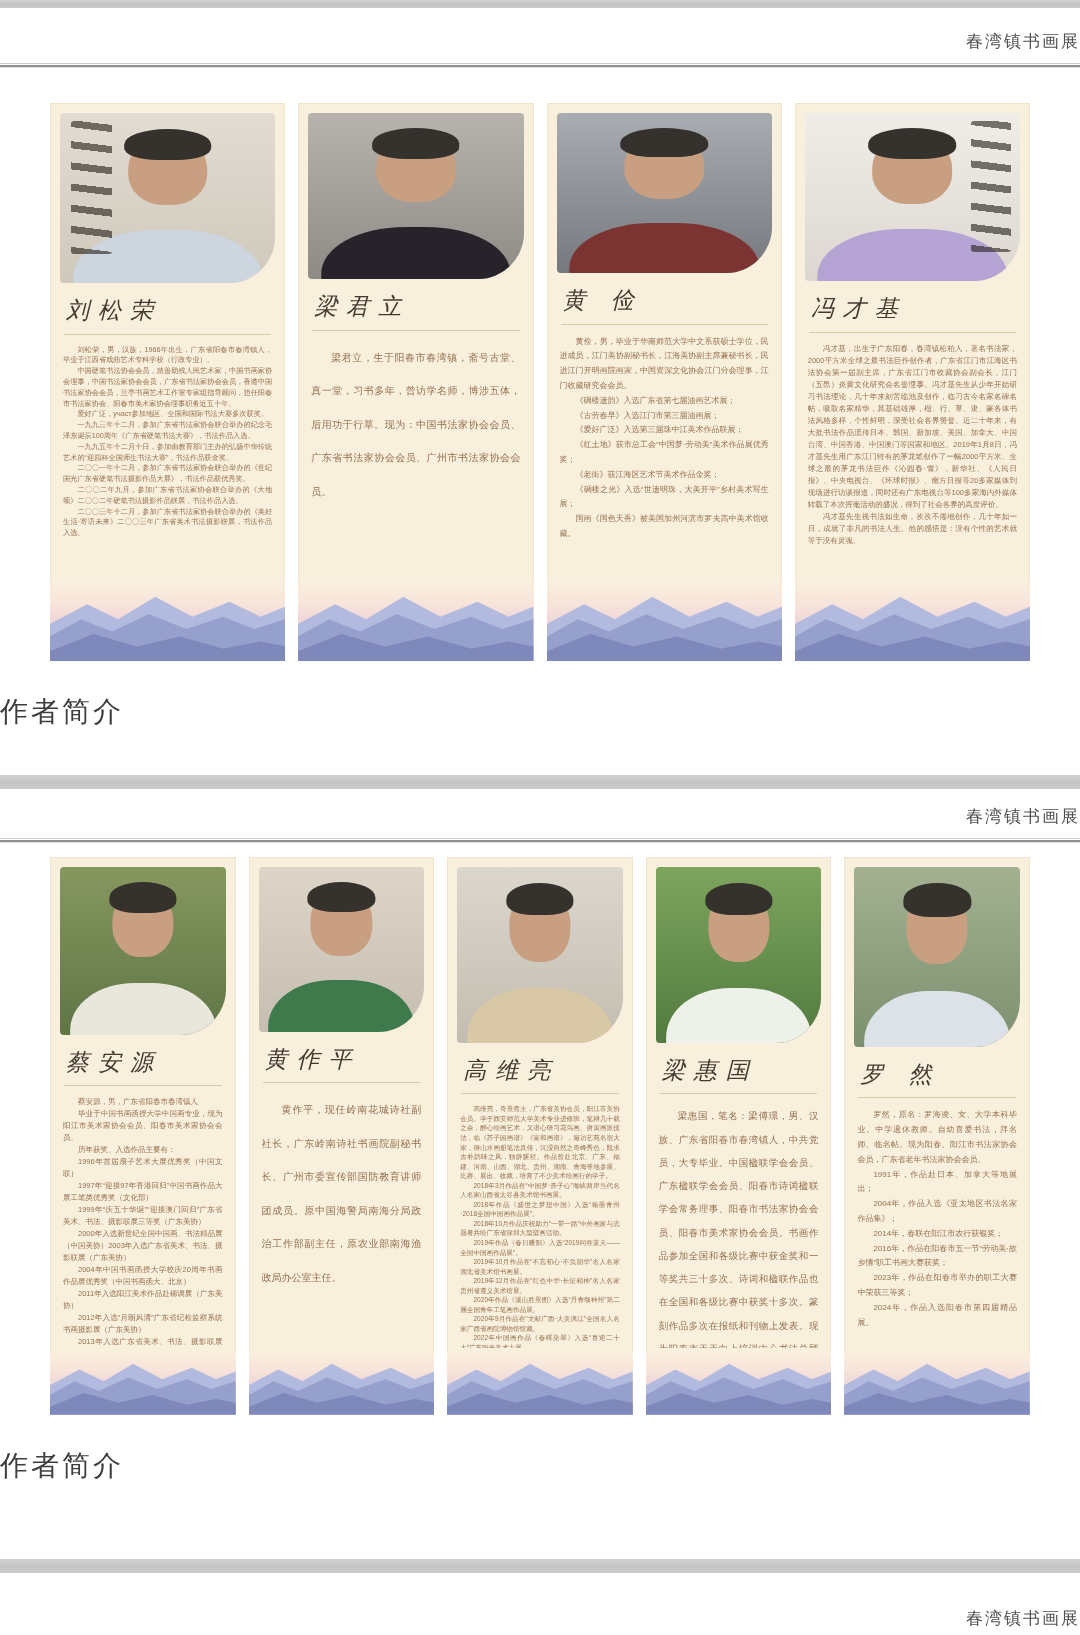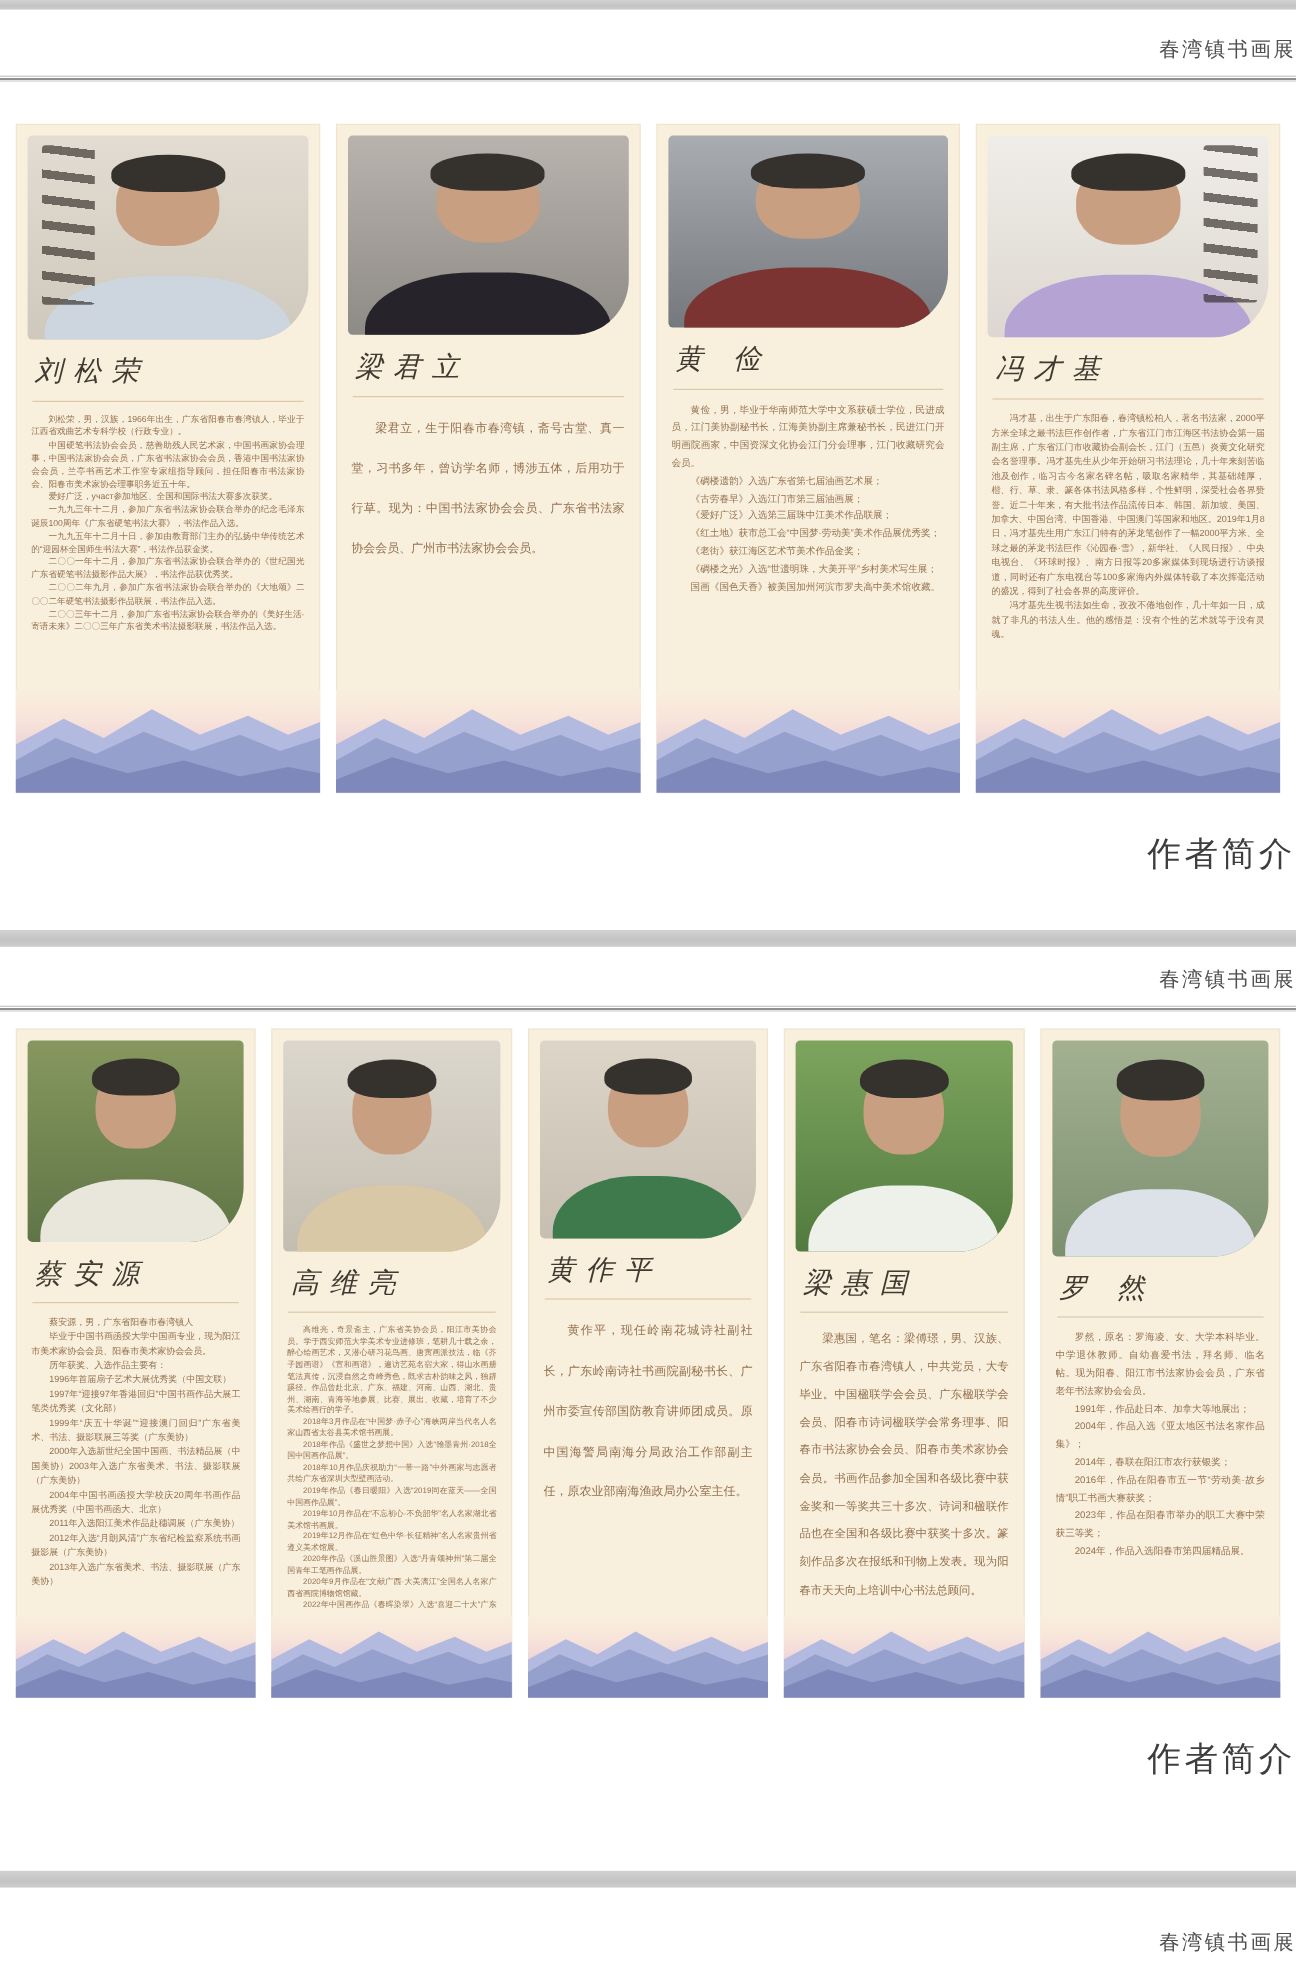--- a/index.html
+++ b/index.html
@@ -16,24 +16,24 @@
   .panel{padding-top:22px;}
   .panel-title{
     margin:0 0 0 35px;font-size:17px;font-weight:500;color:#4f4f4f;
     letter-spacing:2px;line-height:1.4;text-align:right;
   }
   .title-rule{
     margin-top:9px;height:6px;
     background:linear-gradient(180deg,#cccccc 0 1px,#ffffff 1px 2px,#8f8f8f 2px 4px,#e2e2e2 4px 5px,#ffffff 5px 6px);
   }
   .cards{
-    display:flex;gap:13px;padding:0 13px;margin-top:34px;
+    display:flex;gap:13px;padding:0 50px;margin-top:34px;
   }
   .panel-heading{
-    margin:32px 0 0;text-align:right;font-size:28px;font-weight:500;
+    margin:32px 0 0;text-align:left;font-size:28px;font-weight:500;
     color:#3e3e3e;letter-spacing:3px;
   }
   .panel .tail{height:44px;}
   .panel.second{padding-top:16px;}
   .panel.second .cards{margin-top:13px;}
   .panel.second .tail{height:74px;}
   
   .card{
     flex:1 1 0;height:558px;background:#f9efdd;display:flex;flex-direction:column;
     box-shadow:0 0 0 1px rgba(190,170,130,.15) inset;overflow:hidden;
@@ -219,20 +219,38 @@
           </div>
     <div class="mountains">
       <svg viewBox="0 0 190 64" preserveAspectRatio="none" aria-hidden="true">
         <path d="M0 34 L30 18 L55 30 L85 12 L115 28 L145 16 L170 28 L190 20 L190 64 L0 64 Z" fill="#b3badf"></path>
         <path d="M0 44 L25 30 L50 40 L80 26 L110 38 L140 28 L165 38 L190 30 L190 64 L0 64 Z" fill="#959ecb" opacity="0.95"></path>
         <path d="M0 56 L35 42 L70 52 L105 44 L140 54 L170 48 L190 52 L190 64 L0 64 Z" fill="#7e88ba"></path>
       </svg>
     </div>
   </article>
         <article class="card">
+    <div class="photo" title="男子着绿黄条纹polo衫" style="height: 165px; background: linear-gradient(rgb(221, 214, 200), rgb(198, 191, 177));">
+      <div class="p-head"></div>
+      <div class="p-body" style="background: rgb(62, 122, 75);"></div>
+    </div>
+    <h3 class="name">黄作平</h3>
+    <div class="name-rule"></div>
+    <div class="bio d-sparse">
+            <p>黄作平，现任岭南花城诗社副社长，广东岭南诗社书画院副秘书长、广州市委宣传部国防教育讲师团成员。原中国海警局南海分局政治工作部副主任，原农业部南海渔政局办公室主任。</p>
+          </div>
+    <div class="mountains">
+      <svg viewBox="0 0 190 64" preserveAspectRatio="none" aria-hidden="true">
+        <path d="M0 34 L30 18 L55 30 L85 12 L115 28 L145 16 L170 28 L190 20 L190 64 L0 64 Z" fill="#b3badf"></path>
+        <path d="M0 44 L25 30 L50 40 L80 26 L110 38 L140 28 L165 38 L190 30 L190 64 L0 64 Z" fill="#959ecb" opacity="0.95"></path>
+        <path d="M0 56 L35 42 L70 52 L105 44 L140 54 L170 48 L190 52 L190 64 L0 64 Z" fill="#7e88ba"></path>
+      </svg>
+    </div>
+  </article>
+        <article class="card">
     <div class="photo" title="蓄须男子着米色中式上衣" style="height: 176px; background: linear-gradient(rgb(220, 215, 205), rgb(195, 189, 177));">
       <div class="p-head"></div>
       <div class="p-body" style="background: rgb(216, 200, 166);"></div>
     </div>
     <h3 class="name">高维亮</h3>
     <div class="name-rule"></div>
     <div class="bio d-dense">
             <p>高维亮，奇景斋主，广东省美协会员，阳江市美协会员。学于西安师范大学美术专业进修班，笔耕几十载之余，醉心绘画艺术，又潜心研习花鸟画、唐寅画派技法，临《芥子园画谱》《宣和画谱》，遍访艺苑名宿大家，得山水画册笔法真传，沉浸自然之奇峰秀色，既求古朴韵味之风，独辟蹊径。作品曾赴北京、广东、福建、河南、山西、湖北、贵州、湖南、青海等地参展、比赛、展出、收藏，培育了不少美术绘画行的学子。</p>
             <p>2018年3月作品在“中国梦·赤子心”海峡两岸当代名人名家山西省太谷县美术馆书画展。</p>
             <p>2018年作品《盛世之梦想中国》入选“翰墨青州·2018全国中国画作品展”。</p>
@@ -246,38 +264,20 @@
           </div>
     <div class="mountains">
       <svg viewBox="0 0 190 64" preserveAspectRatio="none" aria-hidden="true">
         <path d="M0 34 L30 18 L55 30 L85 12 L115 28 L145 16 L170 28 L190 20 L190 64 L0 64 Z" fill="#b3badf"></path>
         <path d="M0 44 L25 30 L50 40 L80 26 L110 38 L140 28 L165 38 L190 30 L190 64 L0 64 Z" fill="#959ecb" opacity="0.95"></path>
         <path d="M0 56 L35 42 L70 52 L105 44 L140 54 L170 48 L190 52 L190 64 L0 64 Z" fill="#7e88ba"></path>
       </svg>
     </div>
   </article>
         <article class="card">
-    <div class="photo" title="男子着绿黄条纹polo衫" style="height: 165px; background: linear-gradient(rgb(221, 214, 200), rgb(198, 191, 177));">
-      <div class="p-head"></div>
-      <div class="p-body" style="background: rgb(62, 122, 75);"></div>
-    </div>
-    <h3 class="name">黄作平</h3>
-    <div class="name-rule"></div>
-    <div class="bio d-sparse">
-            <p>黄作平，现任岭南花城诗社副社长，广东岭南诗社书画院副秘书长、广州市委宣传部国防教育讲师团成员。原中国海警局南海分局政治工作部副主任，原农业部南海渔政局办公室主任。</p>
-          </div>
-    <div class="mountains">
-      <svg viewBox="0 0 190 64" preserveAspectRatio="none" aria-hidden="true">
-        <path d="M0 34 L30 18 L55 30 L85 12 L115 28 L145 16 L170 28 L190 20 L190 64 L0 64 Z" fill="#b3badf"></path>
-        <path d="M0 44 L25 30 L50 40 L80 26 L110 38 L140 28 L165 38 L190 30 L190 64 L0 64 Z" fill="#959ecb" opacity="0.95"></path>
-        <path d="M0 56 L35 42 L70 52 L105 44 L140 54 L170 48 L190 52 L190 64 L0 64 Z" fill="#7e88ba"></path>
-      </svg>
-    </div>
-  </article>
-        <article class="card">
     <div class="photo" title="男子着白衬衫立于荷叶丛中" style="height: 176px; background: linear-gradient(rgb(125, 165, 94), rgb(82, 122, 63));">
       <div class="p-head"></div>
       <div class="p-body" style="background: rgb(238, 240, 234);"></div>
     </div>
     <h3 class="name">梁惠国</h3>
     <div class="name-rule"></div>
     <div class="bio d-medium">
             <p>梁惠国，笔名：梁傅璟，男、汉族、广东省阳春市春湾镇人，中共党员，大专毕业。中国楹联学会会员、广东楹联学会会员、阳春市诗词楹联学会常务理事、阳春市书法家协会会员、阳春市美术家协会会员。书画作品参加全国和各级比赛中获金奖和一等奖共三十多次、诗词和楹联作品也在全国和各级比赛中获奖十多次。篆刻作品多次在报纸和刊物上发表。现为阳春市天天向上培训中心书法总顾问。</p>
           </div>
     <div class="mountains">

